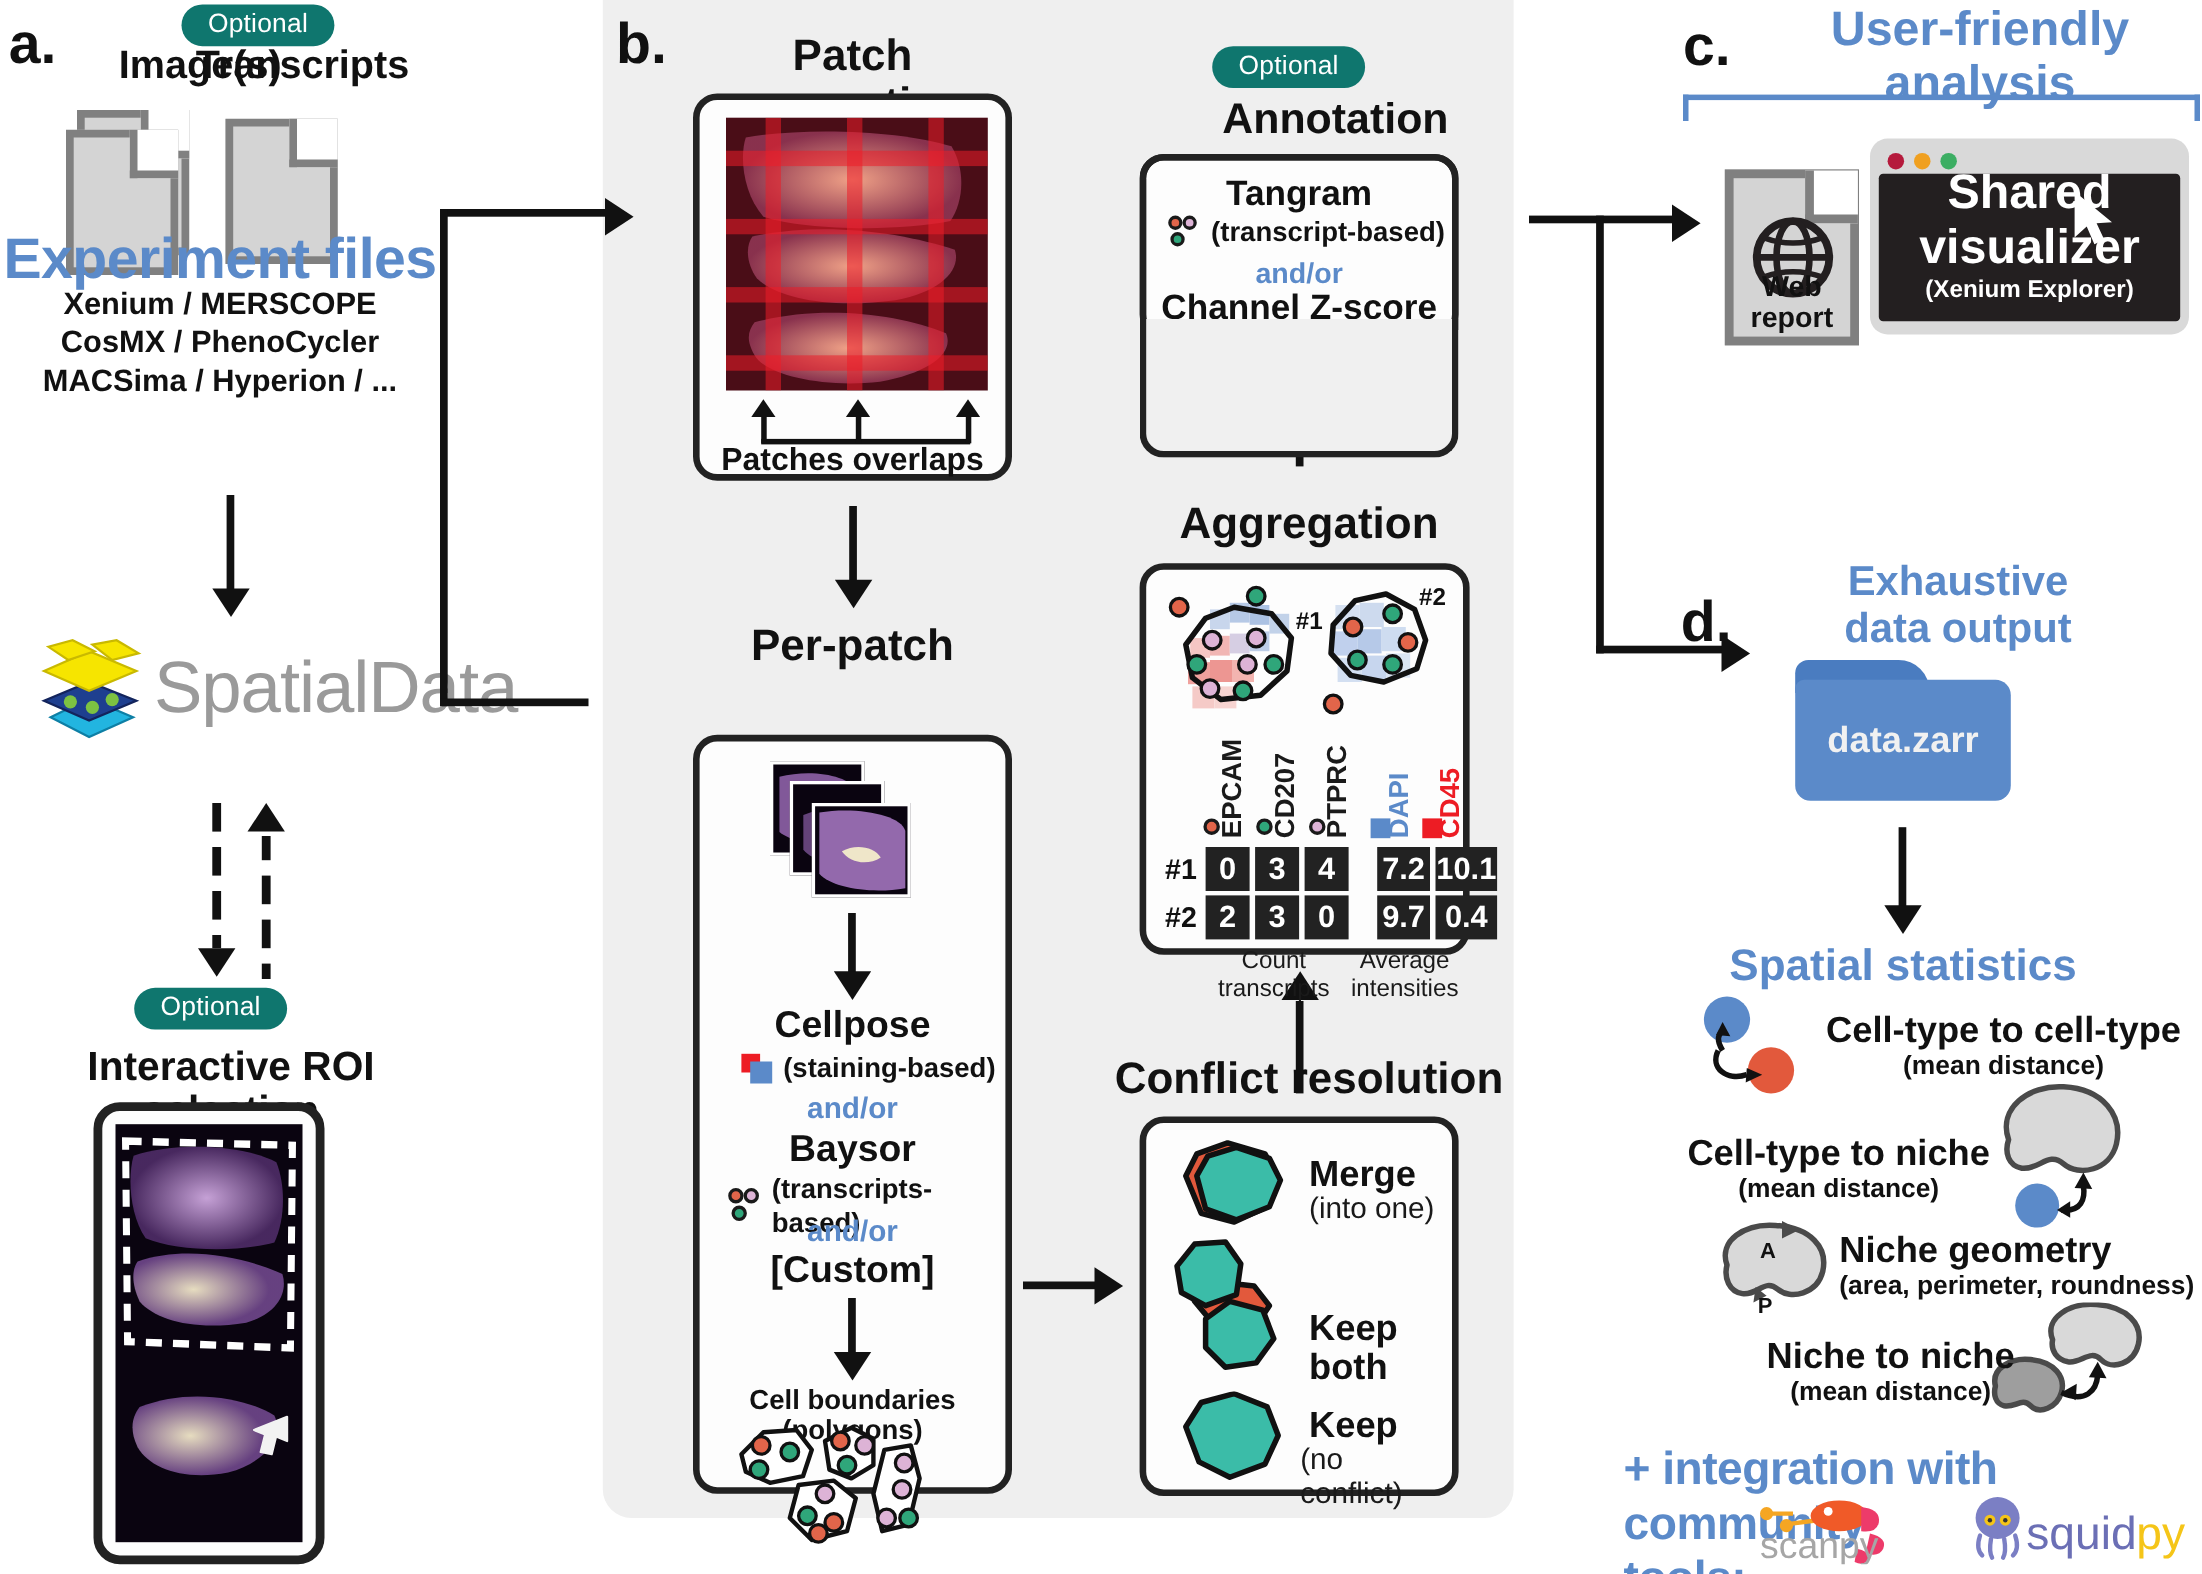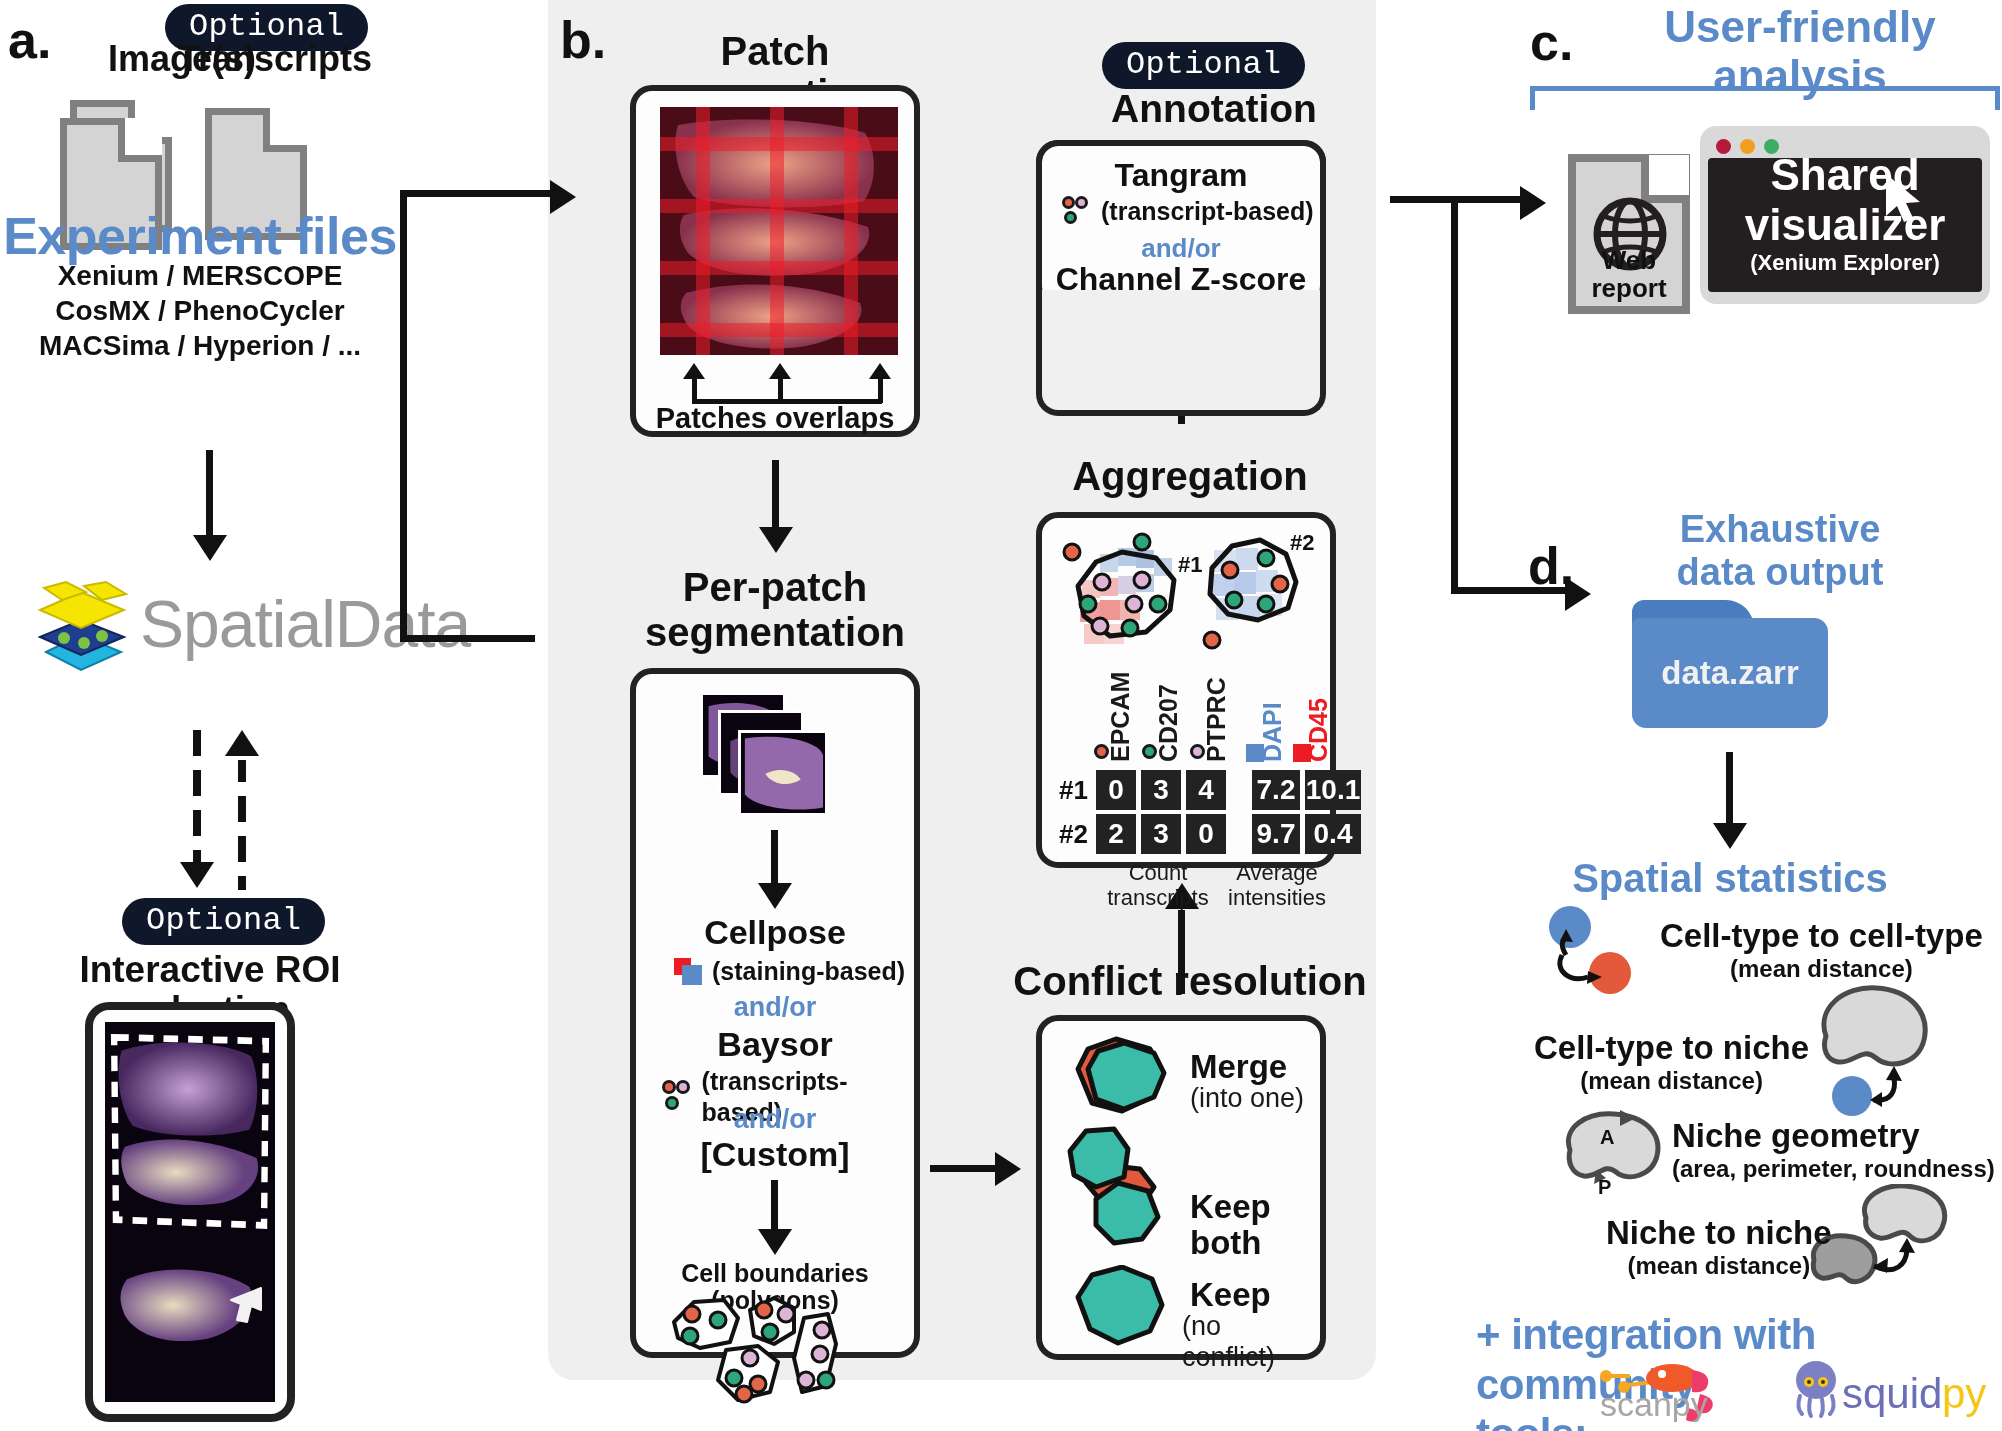--- a/index.html
+++ b/index.html
@@ -9,23 +9,23 @@
     font-family:"Liberation Sans", sans-serif; color:#1a1a1a;
   }
   .abs { position:absolute; }
   .blue { color:#5B8AC9; }
 
   
   .panel-letter { font-weight:bold; font-size:52px; color:#111; line-height:1; }
 
   
   .pill {
-    background:#0f172a; color:#fff; border-radius:30px;
-    padding:4px 24px 6px; font-size:32px; display:inline-block;
-    font-weight:400; letter-spacing:.2px;font-family:Liberation Mono, monospace;
+    background:#0f766e; color:#fff; border-radius:30px;
+    padding:4px 24px 6px; font-size:24px; display:inline-block;
+    font-weight:400; letter-spacing:.2px;
   }
 
   
   .h-blk { font-weight:bold; font-size:36px; color:#111; line-height:1.08; }
   .h-blue { font-weight:bold; font-size:34px; color:#5B8AC9; line-height:1.12; }
   .h-big-blue { font-weight:bold; font-size:52px; color:#5B8AC9; line-height:1; letter-spacing:-.5px;}
   .sub { font-weight:bold; font-size:27px; color:#111; line-height:1.25; }
   .small { font-size:22px; font-weight:bold; color:#111; }
 
   
@@ -244,21 +244,20 @@
   <div class="abs h-blk" style="left:0; top:312px; width:278px; text-align:center; font-size:29px;">Patches overlaps</div>
 </div>
 
 <div class="abs" style="left:772px; top:460px; width:7px; height:92px;">
   <div class="vline" style="height:68px;"></div>
   <div class="arrow-down" style="position:absolute; left:0; top:66px; width:7px; height:26px;"></div>
 </div>
 
 <div class="abs h-blk" style="left:620px; top:565px; width:310px; text-align:center; font-size:40px; line-height:1.12;">
   <div>Per-patch</div>
-  <div>segmentation</div>
 </div>
 
 <div class="abs card white" style="left:630px; top:668px; width:290px; height:690px;">
 
   <div class="abs" style="left:64px; top:18px;">
     <div class="abs" style="left:0;   top:0;  width:86px; height:86px; background:#0a0410; border:3px solid #fff;">
       <svg width="100%" height="100%" viewBox="0 0 86 86">
           <path d="M6,12 C36,4 74,10 82,26 L82,74 C60,82 20,78 6,66 Z" fill="#8e62a8" opacity=".9"></path>
         </svg>
     </div>

